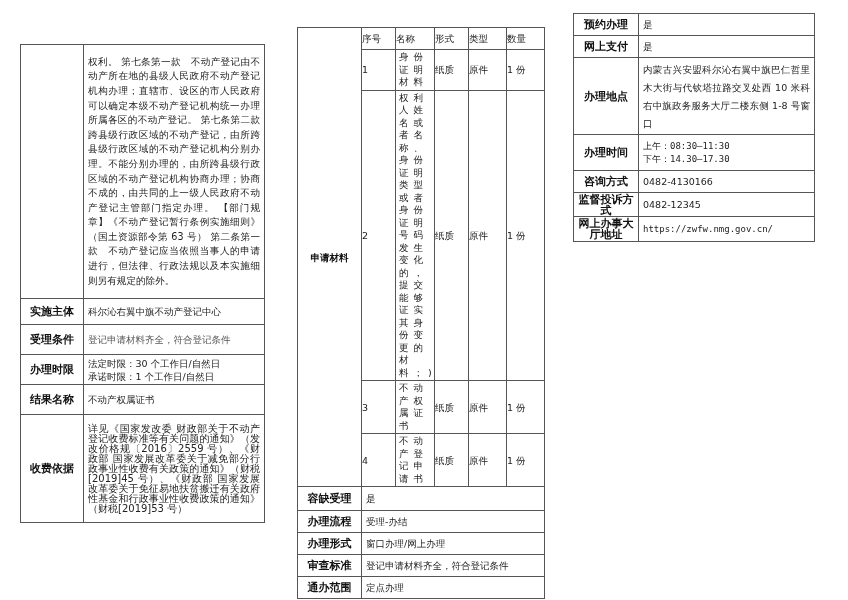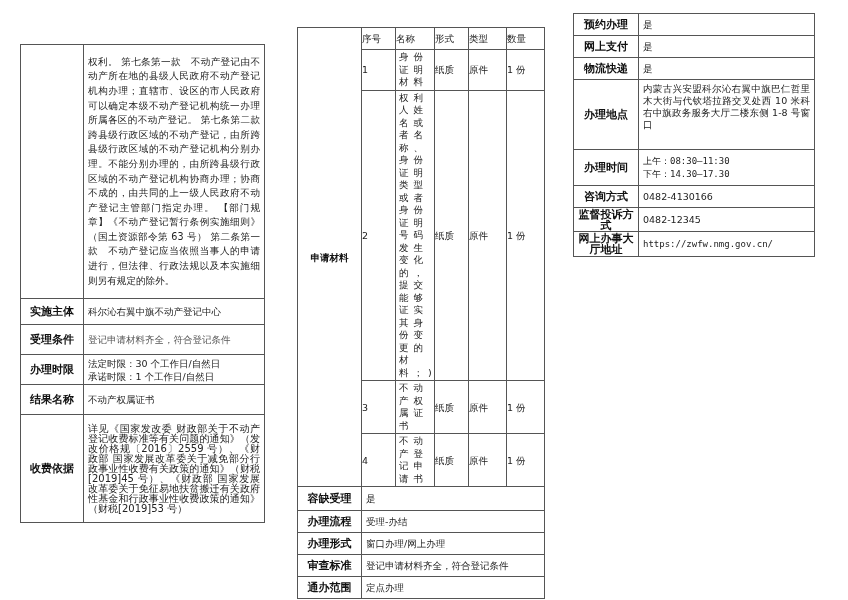--- a/index.html
+++ b/index.html
@@ -134,27 +134,23 @@
     </colgroup>
   <tbody>
       <tr style="height:22px">
     <td class="lab">预约办理</td>
     <td class="val center">是</td>
   </tr>
   <tr style="height:22px">
     <td class="lab">网上支付</td>
     <td class="val center">是</td>
   </tr>
-  <tr style="height:22px">
-    <td class="lab">物流快递</td>
-    <td class="val center">是</td>
-  </tr>
   <tr style="height:70px">
     <td class="lab">办理地点</td>
-    <td class="val just" style="vertical-align:top;padding-top:3px;line-height:12px;">内蒙古兴安盟科尔沁右翼中旗巴仁哲里木大街与代钦塔拉路交叉处西 10 米科右中旗政务服务大厅二楼东侧 1-8 号窗口</td>
+    <td class="val just" style="vertical-align:top;padding-top:3px;line-height:18px;">内蒙古兴安盟科尔沁右翼中旗巴仁哲里木大街与代钦塔拉路交叉处西 10 米科右中旗政务服务大厅二楼东侧 1-8 号窗口</td>
   </tr>
   <tr style="height:36px">
     <td class="lab">办理时间</td>
     <td class="val center mono">
       <div>上午：08:30—11:30</div>
       <div>下午：14.30—17.30</div>
     </td>
   </tr>
   <tr style="height:22px">
     <td class="lab">咨询方式</td>

